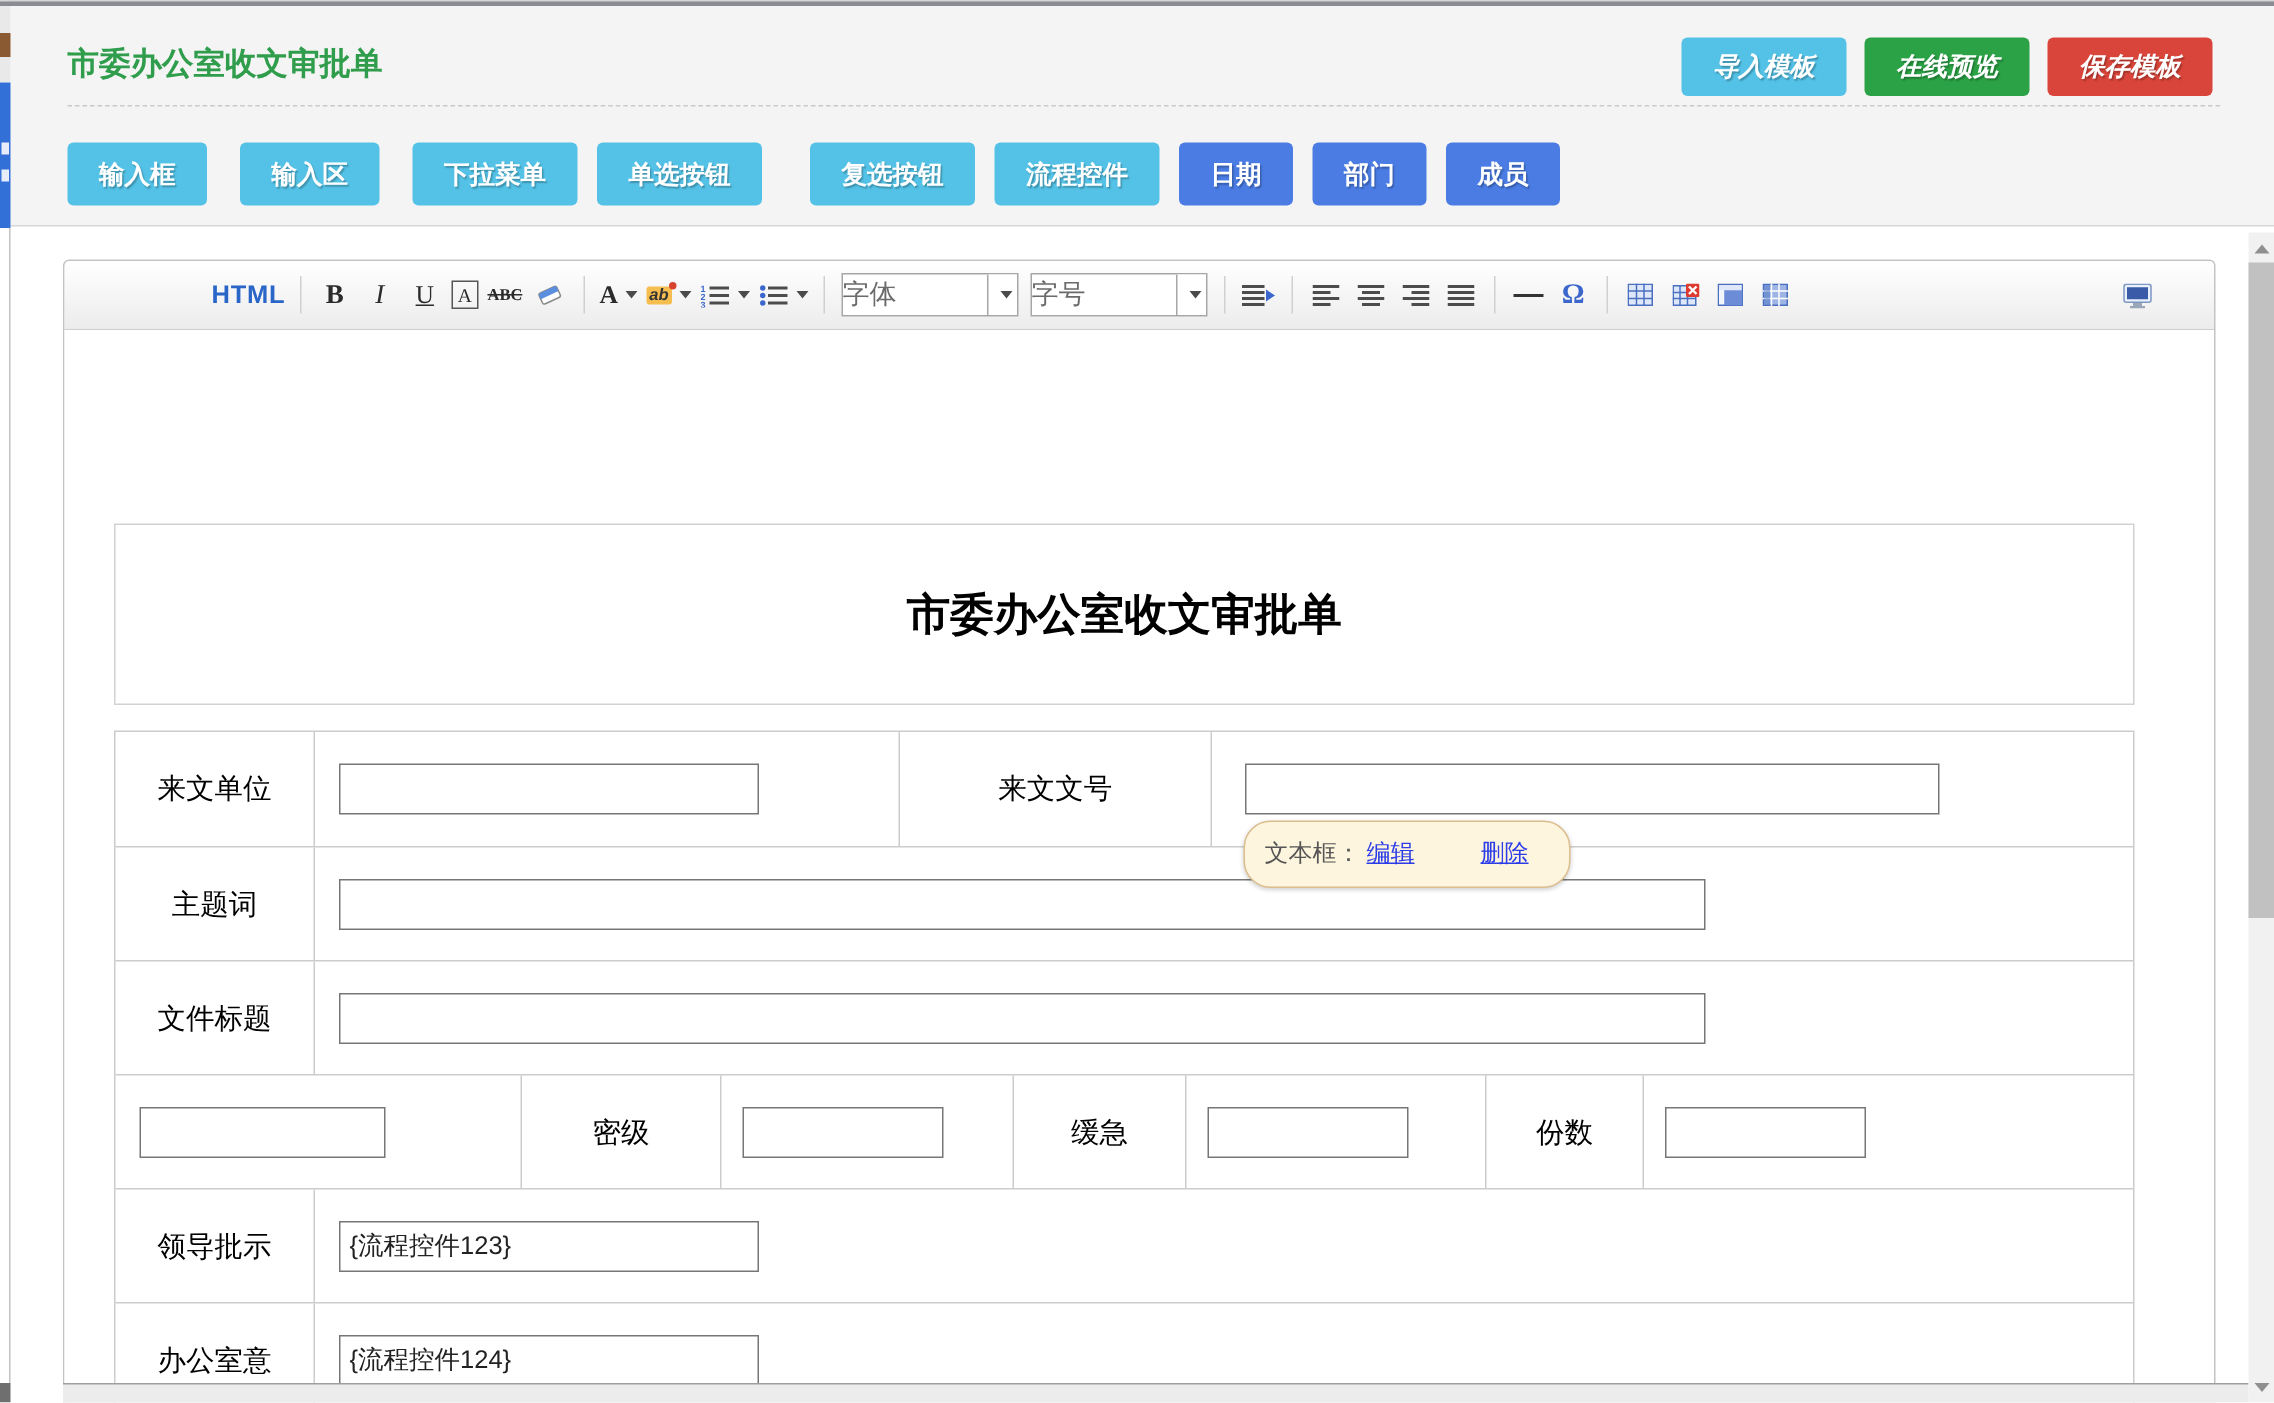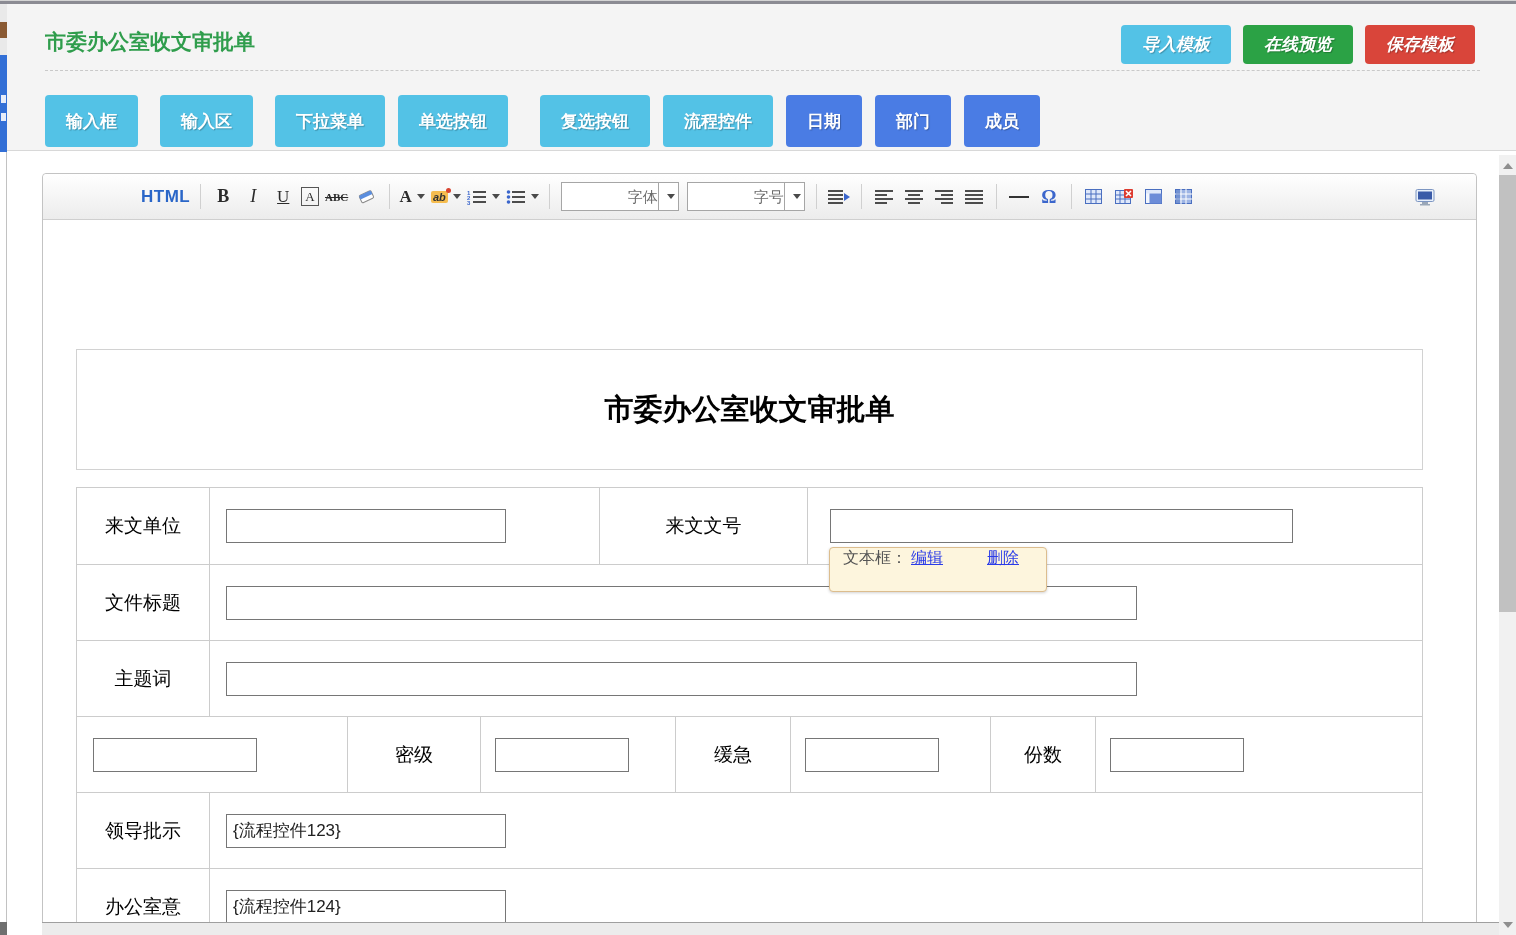--- a/index.html
+++ b/index.html
@@ -29,21 +29,21 @@
   .header-title{position:absolute;left:38px;top:24px;font-family:"Liberation Serif",serif;font-weight:bold;font-size:21px;color:var(--c-title_green);}
   .header-actions{position:absolute;right:41px;top:21px;display:flex;gap:12px;}
   .action-btn{height:39px;padding:0 21px;border:none;border-radius:4px;color:#fff;
     font-family:"Liberation Serif",serif;font-weight:bold;font-size:17px;
     display:flex;align-items:center;text-shadow:1px 1px 1px rgba(0,0,0,.25);cursor:pointer;font-style:italic;}
   .btn-import{background:var(--c-cyan);}
   .btn-preview{background:var(--c-green);}
   .btn-save{background:var(--c-red);}
   .dashed-sep{position:absolute;left:38px;right:36px;top:66px;border-top:1px dashed #c9c9c9;}
   .widget-row{position:absolute;left:38px;top:91px;display:flex;gap:13px;}
-  .widget-btn{height:52px;padding:0 21px;border:none;border-radius:4px;color:#fff;
+  .widget-btn{height:42px;padding:0 21px;border:none;border-radius:4px;color:#fff;
     font-family:"Liberation Serif",serif;font-weight:bold;font-size:17px;
     display:flex;align-items:center;text-shadow:1px 1px 1px rgba(0,0,0,.25);cursor:pointer;}
   .widget-btn.cyan{background:var(--c-cyan);}
   .widget-btn.blue{background:var(--c-blue);}
   .widget-btn.g1{margin-right:9px;}
   .widget-btn.g2{margin-right:19px;}
 
   
   .editor-wrap{position:absolute;left:42px;top:173px;width:1435px;height:762px;
     border:1px solid #c3c3c3;border-radius:4px 4px 0 0;background:#fff;}
@@ -56,21 +56,21 @@
   .t-b{font-family:"Liberation Serif",serif;font-weight:bold;font-size:18px;}
   .t-i{font-family:"Liberation Serif",serif;font-style:italic;font-size:18px;}
   .t-u{font-family:"Liberation Serif",serif;font-size:17px;text-decoration:underline;}
   .t-abox{font-family:"Liberation Serif",serif;font-size:13px;border:1px solid #555;padding:0 3px;line-height:15px;height:19px;min-width:0;}
   .t-strike{font-family:"Liberation Serif",serif;font-weight:bold;font-size:11px;text-decoration:line-through;}
   .t-A{font-family:"Liberation Serif",serif;font-size:17px;font-weight:bold;}
   .caret{display:inline-block;width:0;height:0;border-left:4px solid transparent;border-right:4px solid transparent;border-top:5px solid #4a4a4a;margin-left:5px;}
   .hl-box{background:#f6bd4f;border-radius:2px;padding:0 2px;font-size:11px;font-weight:bold;font-style:italic;color:#333;position:relative;text-align:right;}
   .hl-box::after{content:"";position:absolute;right:-3px;top:-3px;width:5px;height:5px;border-radius:50%;background:#d8432f;}
   .combo{width:118px;height:29px;background:#fff;border:1px solid #a6a6a6;display:flex;margin:0 4px;cursor:pointer;}
-  .combo-text{flex:1;text-align:right;line-height:27px;color:#6b6b6b;font-size:15px;}
+  .combo-text{flex:1;text-align:left;line-height:27px;color:#6b6b6b;font-size:18px;}
   .combo-arrow{width:20px;border-left:1px solid #a6a6a6;display:flex;align-items:center;justify-content:center;background:#fff;}
   .t-hr{width:20px;border-top:2px solid #333;height:0;}
   .t-omega{color:#3b66cc;font-size:19px;font-weight:bold;font-family:"Liberation Serif",serif;}
   .t-monitor{position:absolute;right:36px;top:9px;}
 
   .editor-body{position:relative;width:100%;height:715px;background:#fff;overflow:hidden;}
   .doc-title-box{position:absolute;left:33px;top:129px;width:1347px;height:121px;border:1px solid #d2d2d2;
     display:flex;align-items:center;justify-content:center;}
   .doc-title{font-size:29px;font-weight:bold;color:#000;}
 
@@ -83,22 +83,22 @@
   .fill{flex:1;}
   .c132{width:132px;} .c390{width:390px;} .c208{width:208px;}
   .c270{width:270px;} .c133{width:133px;} .c195{width:195px;}
   .c115{width:115px;} .c200{width:200px;} .c105{width:105px;}
   .inp{height:34px;border:1px solid #767676;background:#fff;margin-left:16px;font-size:17px;color:#222;
     padding:0 6px;outline:none;font-family:"Liberation Sans",sans-serif;}
   .w310{width:280px;} .w463{width:463px;margin-left:22px;} .w911{width:911px;}
   .w164{width:164px;} .w134{width:134px;margin-left:14px;}
 
   .tooltip{position:absolute;left:786px;top:327px;width:218px;height:45px;background:#fdf5dd;
-    border:1px solid #dcbd8e;border-radius:4px;box-shadow:0 1px 3px rgba(0,0,0,.18);
-    display:flex;padding:0 13px;z-index:30;font-size:16px;}
+    border:1px solid #dcbd8e;border-radius:18px;box-shadow:0 1px 3px rgba(0,0,0,.18);
+    display:flex;align-items:center;padding:0 13px;z-index:30;font-size:16px;}
   .tooltip .tlabel{color:#555;}
   .tooltip a{color:var(--c-link);text-decoration:underline;cursor:pointer;}
   .tooltip .edit{margin-left:4px;}
   .tooltip .del{margin-left:44px;}
 
   
   .bottom-band{position:absolute;left:42px;right:17px;top:922px;height:13px;background:#ececec;border-top:1px solid #9f9f9f;z-index:40;}
   .scrollbar{position:absolute;right:0;top:155px;width:17px;height:780px;background:#f1f1f1;z-index:45;}
   .sb-btn{position:absolute;left:0;width:17px;height:17px;display:flex;align-items:center;justify-content:center;cursor:pointer;}
   .sb-up{top:2px;} .sb-down{bottom:2px;}
@@ -314,27 +314,27 @@
         <div class="fcell lbl c132">来文单位</div>
         <div class="fcell c390">
           <input class="inp w310" style="">
         </div>
         <div class="fcell lbl c208">来文文号</div>
         <div class="fcell fill">
           <input class="inp w463" style="">
         </div>
       </div>
       <div class="frow">
+        <div class="fcell lbl c132">主题词</div>
+        <div class="fcell fill">
+          <input class="inp w911" style="">
+        </div>
+      </div>
+      <div class="frow">
         <div class="fcell lbl c132">文件标题</div>
-        <div class="fcell fill">
-          <input class="inp w911" style="">
-        </div>
-      </div>
-      <div class="frow">
-        <div class="fcell lbl c132">主题词</div>
         <div class="fcell fill">
           <input class="inp w911" style="">
         </div>
       </div>
       <div class="frow">
         <div class="fcell c270">
           <input class="inp w164" style="">
         </div>
         <div class="fcell lbl c133">密级</div>
         <div class="fcell c195">

